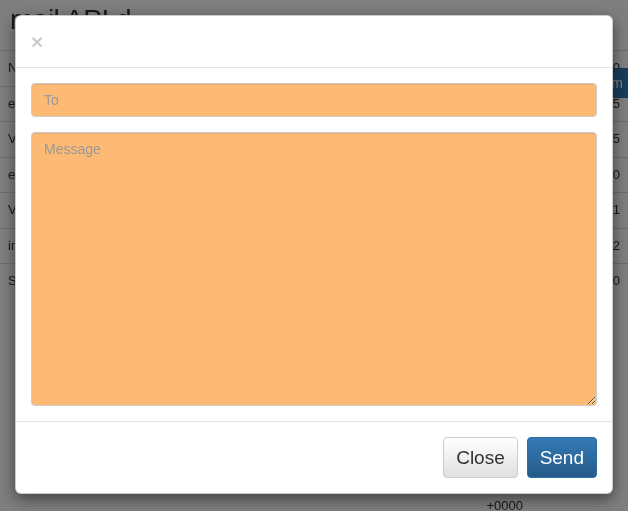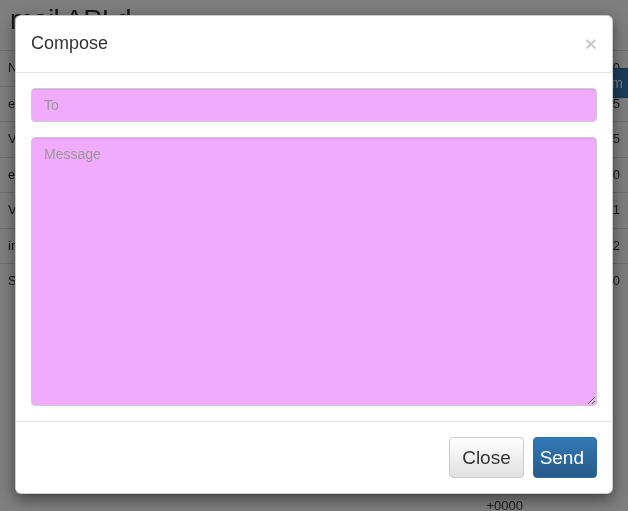--- a/index.html
+++ b/index.html
@@ -54,21 +54,21 @@
       font-size: 21px; font-weight: 700; line-height: 1;
       color: #000; opacity: .2; cursor: pointer; padding: 0;
     }
     .modal-body { padding: 15px; flex: 1; display: flex; flex-direction: column; gap: 15px; }
     .form-control {
       width: 100%;
       padding: 6px 12px;
       font-size: 14px;
       line-height: 1.42857143;
       color: #555;
-      background: #f0abfc;
+      background: #fdba74;
       border: 1px solid #ccc;
       border-radius: 4px;
       box-shadow: inset 0 1px 1px rgba(0,0,0,.075);
       font-family: inherit;
     }
     .form-control::placeholder { color: #999; }
     textarea.form-control {
       flex: 1;
       resize: both;
       min-height: 200px;
@@ -88,21 +88,20 @@
       border: 1px solid transparent;
       font-family: inherit;
     }
     .btn-default {
       color: #333; background: #fff; border-color: #ccc;
       background-image: linear-gradient(to bottom,#fff 0,#e0e0e0 100%);
     }
     .btn-primary {
       color: #fff; background: #337ab7; border-color: #2e6da4;
       background-image: linear-gradient(to bottom,#337ab7 0,#265a88 100%);
-      padding-left: 6px;
     }
     .btn + .btn { margin-left: 5px; }
   </style>
 </head>
 <body>
 
 <div class="bg">
   <div class="bg-title">mail API d</div>
   <button class="bg-btn">om</button>
   <table class="bg-table">
@@ -139,21 +138,20 @@
         </tr>
   </tbody>
     </table>
   <div style="position:absolute; right:105px; top:497px; font-size:13px;">+0000</div>
 </div>
 
 <div class="backdrop"></div>
 
 <div class="modal">
   <div class="modal-header">
-    <h4 class="modal-title">Compose</h4>
     <button class="close">×</button>
   </div>
   <div class="modal-body">
     <input type="text" class="form-control" placeholder="To" style="">
     <textarea class="form-control" placeholder="Message" style=""></textarea>
   </div>
   <div class="modal-footer">
     <button class="btn btn-default">Close</button>
     <button class="btn btn-primary">Send</button>
   </div>

